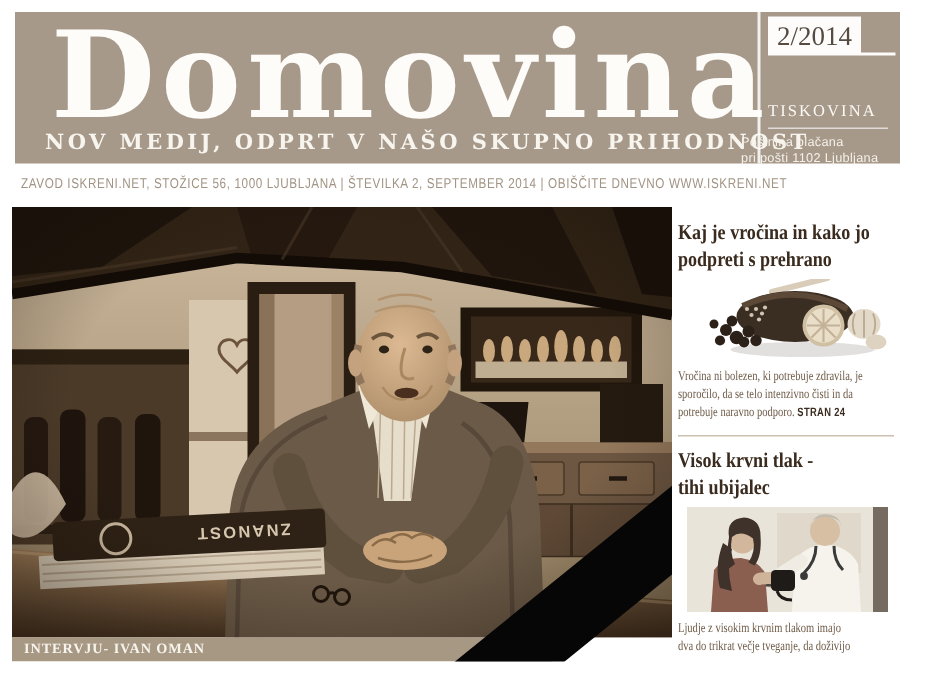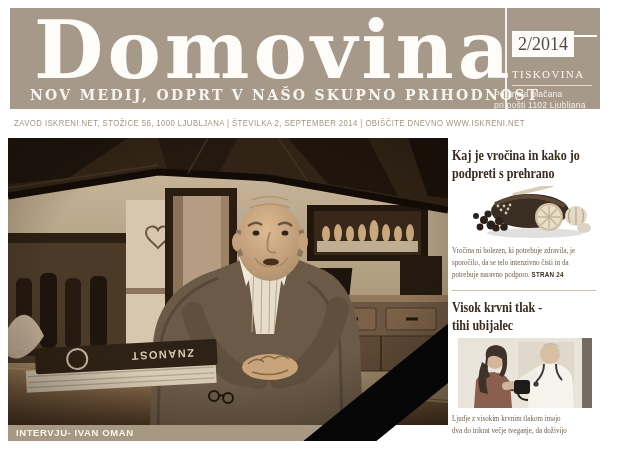--- a/index.html
+++ b/index.html
@@ -7,36 +7,36 @@
         font-family:"Liberation Sans",sans-serif;}
   
   .masthead{position:absolute;left:10px;top:8px;width:590px;height:101px;background:#a6998a;}
   .logo{position:absolute;left:24px;top:2px;font-family:"DejaVu Serif",serif;font-weight:bold;
         font-size:80px;line-height:1.0;letter-spacing:4px;color:#fdfcf9;}
   .subtitle{position:absolute;left:20px;bottom:6px;font-family:"DejaVu Serif",serif;
         font-size:14px;letter-spacing:2.3px;color:#f8f5ef;white-space:nowrap;font-weight:bold;}
   .mast-vrule{position:absolute;left:495px;top:0;width:2px;height:101px;background:rgba(255,255,255,.85);}
   .issue-box{position:absolute;left:502px;top:3px;width:62px;height:26px;background:#fdfcfa;
         display:flex;align-items:center;justify-content:center;
-        font-family:"Liberation Serif",serif;font-size:18px;color:#554b41;margin-top:20px;}
+        font-family:"Liberation Serif",serif;font-size:18px;color:#554b41;}
   .issue-underline{position:absolute;left:564px;top:27px;width:23px;height:2px;background:#fdfcfa;}
   .tiskovina{position:absolute;left:502px;top:60px;font-family:"Liberation Serif",serif;
         font-size:11px;letter-spacing:1.4px;color:#faf8f3;}
   .tisk-rule{position:absolute;left:502px;top:77px;width:80px;height:1px;background:rgba(255,255,255,.65);}
   .postage{position:absolute;left:484px;top:81px;font-size:8.5px;line-height:1.3;
         letter-spacing:.2px;color:#f5f1ea;white-space:pre-line;}
   
   .info-line{position:absolute;left:14px;top:117px;width:720px;font-size:9.5px;letter-spacing:.5px;
         color:#a29484;transform:scaleX(.82);transform-origin:left top;white-space:nowrap;}
   
   .photo-wrap{position:absolute;left:8px;top:138px;width:440px;height:303px;overflow:hidden;}
   .photo-svg{position:absolute;left:0;top:0;}
   .photo-caption{position:absolute;left:0;top:287px;width:360px;height:16px;background:#a79884;
         color:#f7f4ed;font-size:9.5px;font-weight:bold;letter-spacing:.6px;
-        line-height:16px;padding-left:8px;box-sizing:border-box;}
+        line-height:16px;padding-left:8px;box-sizing:border-box;font-family:Liberation Serif, serif;}
   .ribbon{position:absolute;left:225px;top:237px;width:320px;height:46px;background:#060606;
         transform:rotate(-39deg);}
   
   .right-col{position:absolute;left:452px;top:141px;width:144px;}
   .section-bar{height:13px;background:#b5a998;color:#fcfaf6;font-size:9px;font-weight:bold;
         letter-spacing:.9px;line-height:13px;padding-left:5px;}
   .headline{margin:6px 0 0 0;font-family:"Liberation Serif",serif;font-weight:bold;
         font-size:14px;line-height:1.28;color:#3a2b1e;white-space:pre-line;width:170px;
         transform:scaleX(.86);transform-origin:left top;}
   .art-img{display:block;margin:3px 0 0 8px;}

